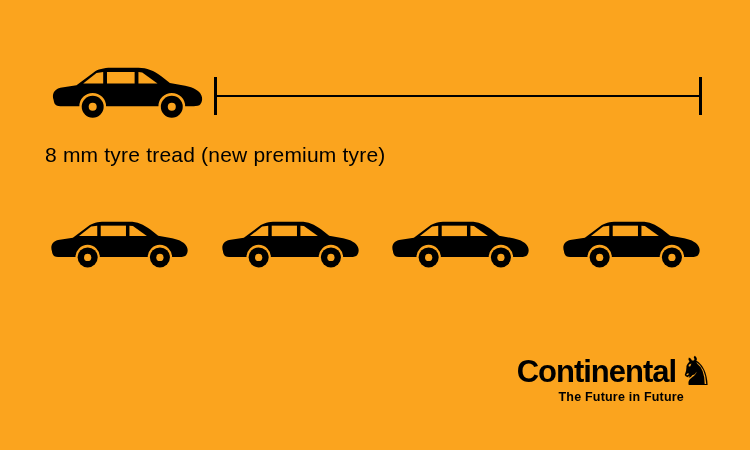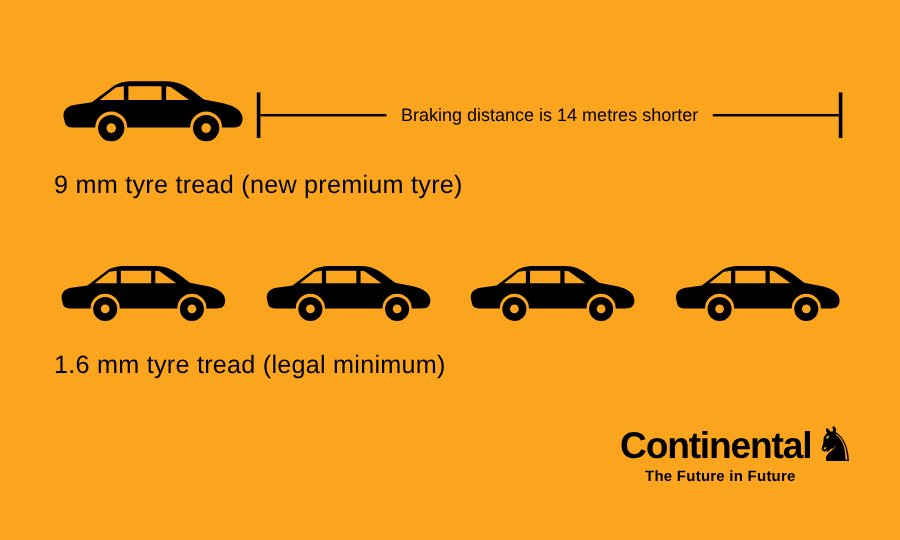--- a/index.html
+++ b/index.html
@@ -29,21 +29,21 @@
   .caption-bottom{top:293px;}
 
   .car-row{
     position:absolute;left:45px;top:213px;width:660px;
     display:flex;justify-content:space-between;align-items:flex-end;
   }
   .car-row .car{width:148px;height:61px;}
 
   .logo{
     position:absolute;right:36px;top:355px;
-    display:flex;flex-direction:column;align-items:center;
+    display:flex;flex-direction:column;align-items:flex-end;
   }
   .logo-row{display:flex;align-items:center;}
   .brand{
     font-size:31px;font-weight:bold;letter-spacing:-1px;line-height:34px;
   }
   .horse{
     font-size:40px;line-height:34px;margin-left:2px;
     transform:translateY(-1px);
   }
   .tagline{
@@ -74,43 +74,41 @@
     </symbol>
   </svg>
 
   <svg class="car car-top" viewBox="0 0 170 70">
     <use href="#car-symbol"></use>
   </svg>
 
   <div class="measure">
     <div class="tick"></div>
     <div class="seg"></div>
-    <div class="measure-label">Braking distance is 14 metres shorter</div>
     <div class="seg"></div>
     <div class="tick"></div>
   </div>
 
-  <div class="caption caption-top">9 mm tyre tread (new premium tyre)</div>
+  <div class="caption caption-top">8 mm tyre tread (new premium tyre)</div>
 
   <div class="car-row">
       <svg class="car" viewBox="0 0 170 70">
         <use href="#car-symbol"></use>
       </svg>
       <svg class="car" viewBox="0 0 170 70">
         <use href="#car-symbol"></use>
       </svg>
       <svg class="car" viewBox="0 0 170 70">
         <use href="#car-symbol"></use>
       </svg>
       <svg class="car" viewBox="0 0 170 70">
         <use href="#car-symbol"></use>
       </svg>
     </div>
 
-  <div class="caption caption-bottom">1.6 mm tyre tread (legal minimum)</div>
 
   <div class="logo">
     <div class="logo-row">
       <span class="brand">Continental</span>
       <span class="horse">♞</span>
     </div>
     <div class="tagline">The Future in Future</div>
   </div>
 
 </div>

